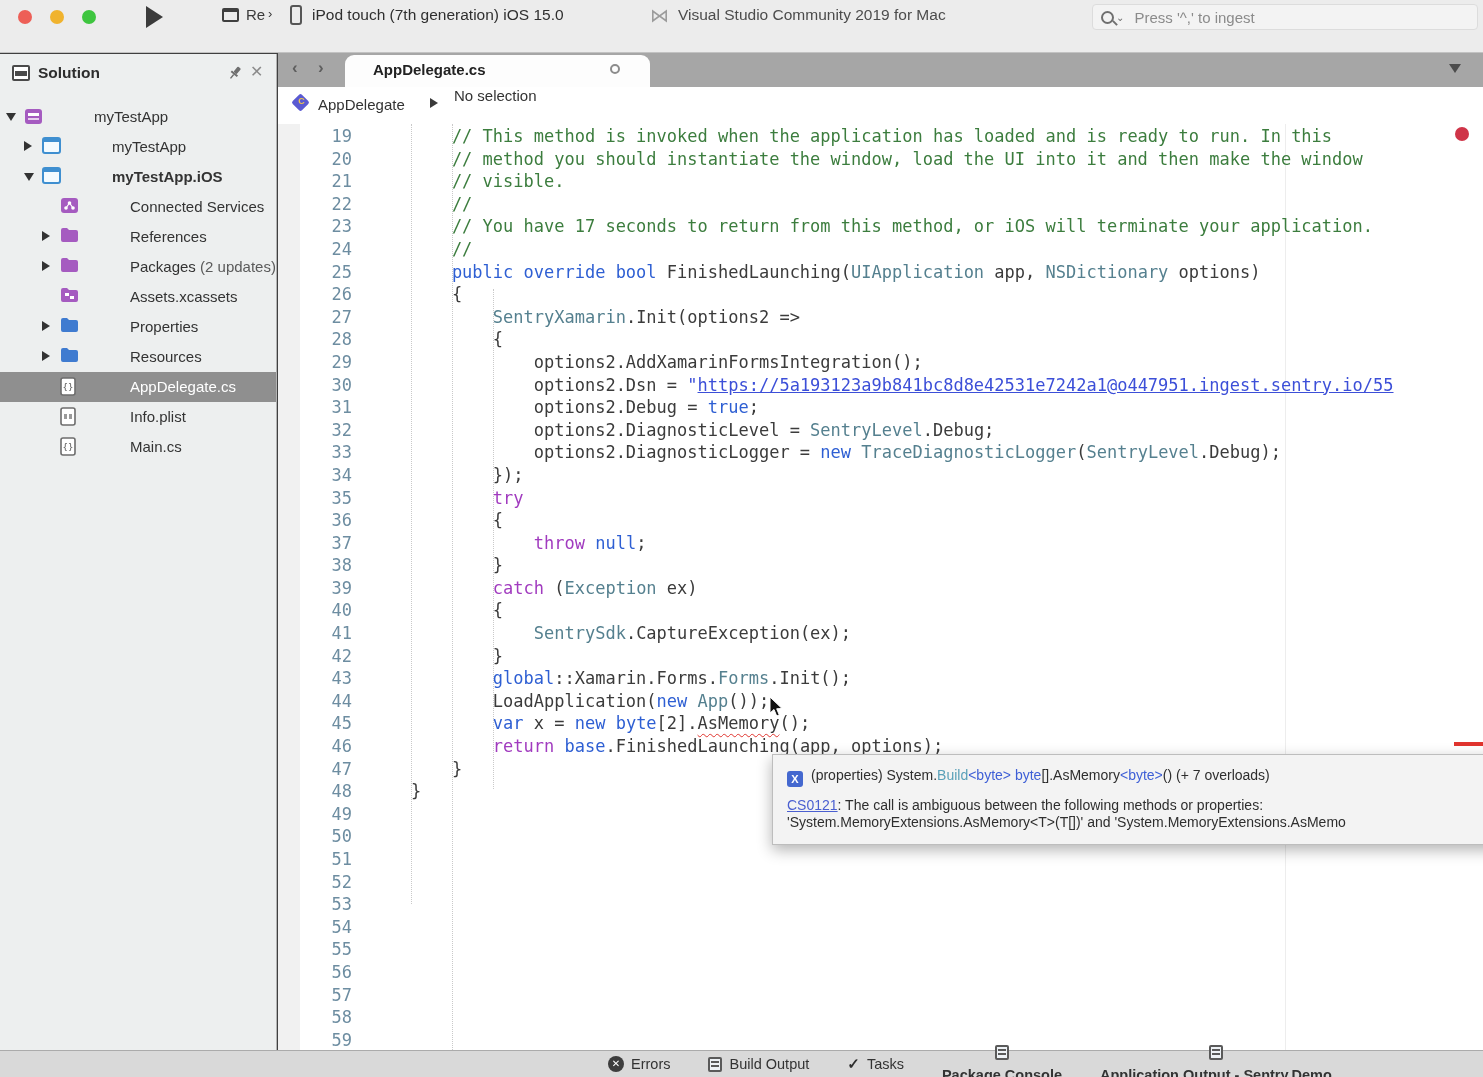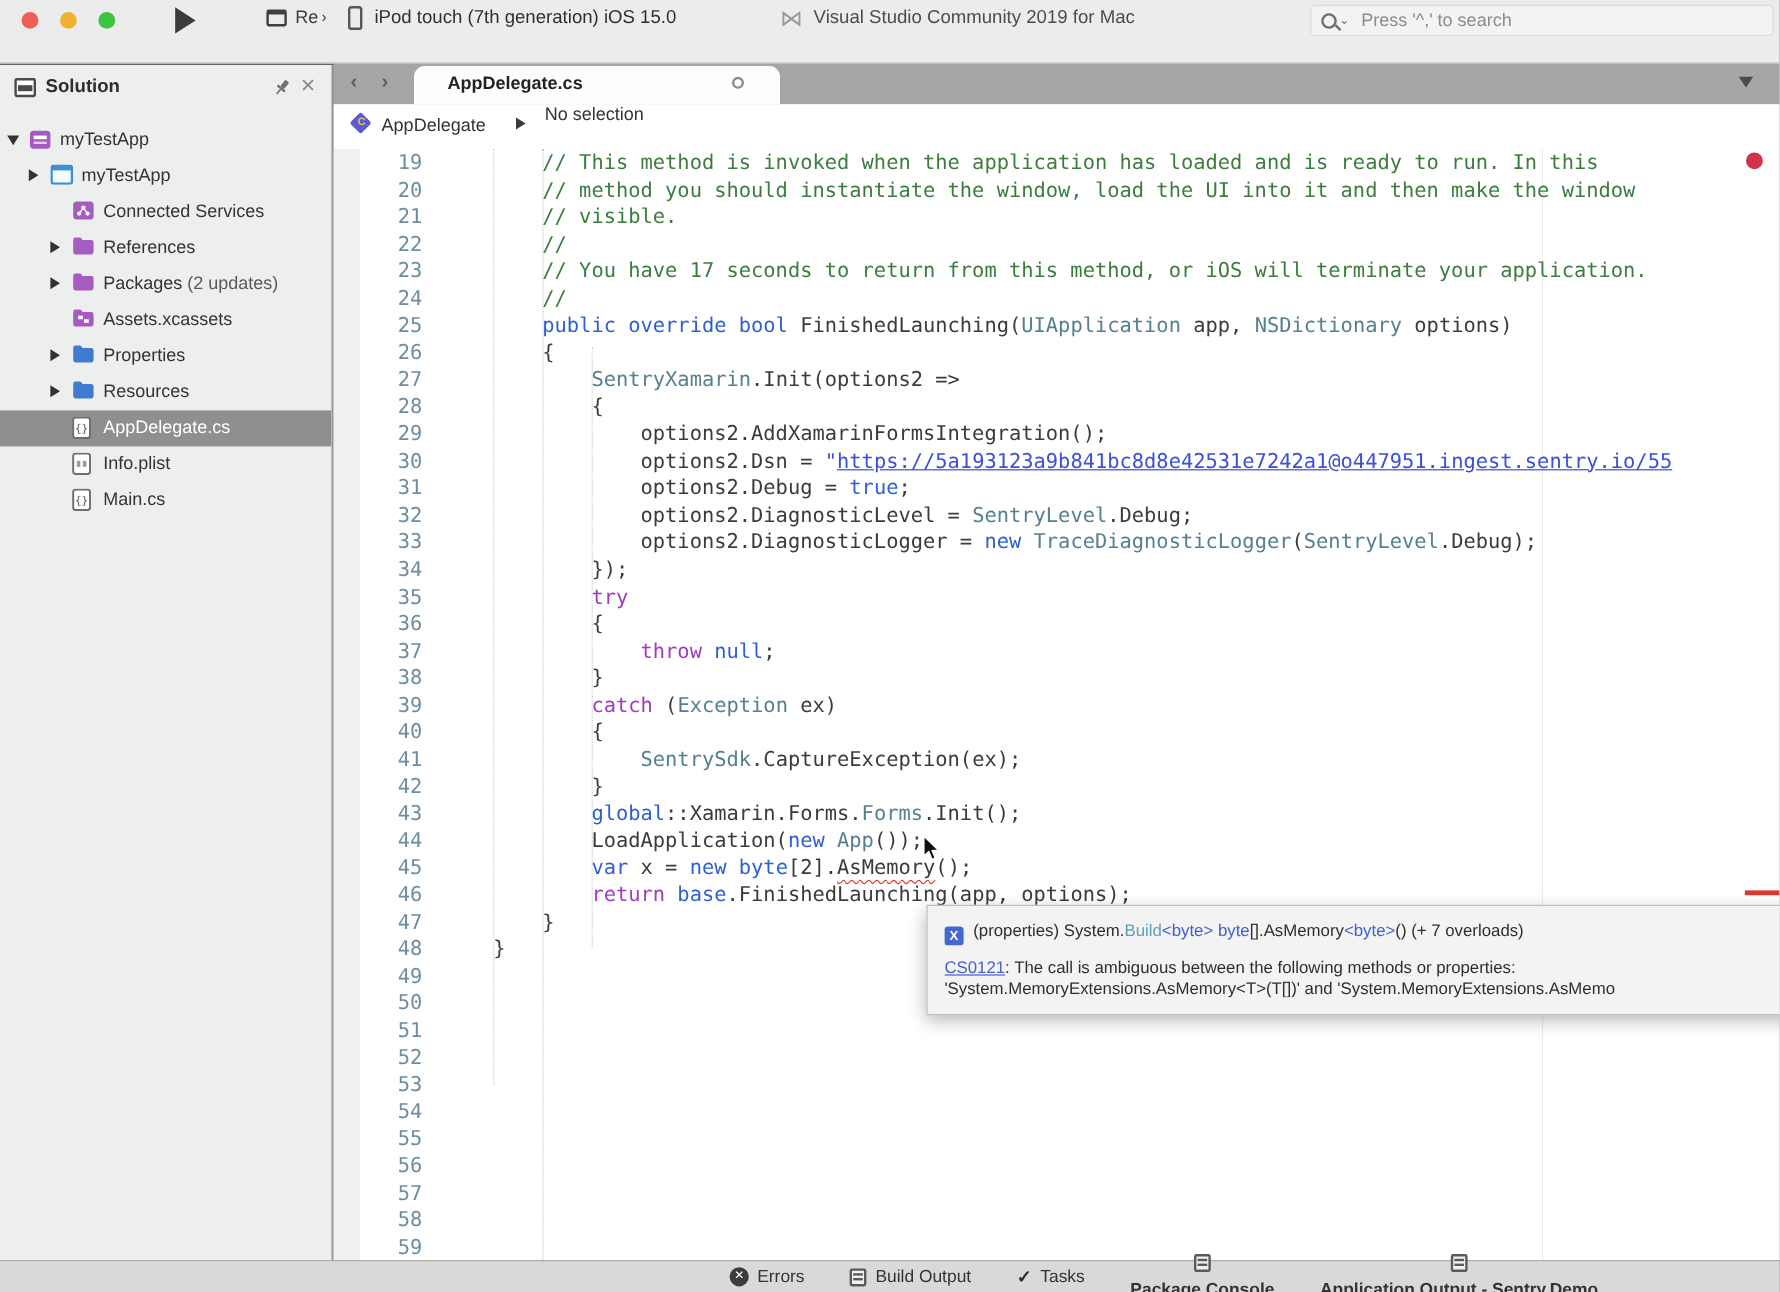--- a/index.html
+++ b/index.html
@@ -44,21 +44,21 @@
   #sb-title { position:absolute; left:38px; top:10px; font-size:15.5px; font-weight:bold; color:#2d2d2d; }
   #sb-pin { position:absolute; left:226px; top:10px; width:18px; height:18px; color:#6f6f6f; }
   #sb-close { position:absolute; left:250px; top:8px; font-size:16px; color:#8b8b8b; }
   #tree { position:absolute; left:0; top:48px; right:0; }
   .trow { position:relative; height:30px; font-size:15px; color:#333; }
   .trow.sel { background:#8f8f8f; color:#fff; }
   .trow .exp { position:absolute; top:9px; width:0; height:0; }
   .exp.down { border-top:8px solid #333; border-left:5px solid transparent; border-right:5px solid transparent; margin-top:2px; }
   .exp.right { border-left:8px solid #333; border-top:5px solid transparent; border-bottom:5px solid transparent; }
   .trow .ticon { position:absolute; top:5px; width:19px; height:19px; }
-  .trow .tlabel { position:absolute; top:6px; white-space:nowrap; }
+  .trow .tlabel { position:absolute; top:6px; white-space:nowrap;margin-left:44px; }
   .trow .tsuffix { color:#5a5a5a; }
   .ticon svg { display:block; }
 
   
   #editor { position:absolute; left:278px; top:53px; width:1205px; height:997px; background:#fff; }
   #tabstrip { position:absolute; left:0; top:0; width:1205px; height:34px; background:#a6a6a6; }
   .nav-chev { position:absolute; top:5px; font-size:17px; color:#5e5e5e; font-weight:bold; }
   #tab { position:absolute; left:67px; top:2px; width:305px; height:32px; background:#fdfdfd;
          border-radius:9px 9px 0 0; }
   #tab-title { position:absolute; left:28px; top:6px; font-size:15px; font-weight:bold; color:#222; }
@@ -141,21 +141,21 @@
     <div class="cfg-winicon"></div>
     <span id="cfg-label">Re</span>
     <span id="cfg-chev">›</span>
     <div class="phone-icon"></div>
     <span id="device-label">iPod touch (7th generation) iOS 15.0</span>
     <span id="vs-logo">⋈</span>
     <span id="app-title">Visual Studio Community 2019 for Mac</span>
     <div id="searchbox">
       <span class="mag"></span>
       <span class="chev">⌄</span>
-      <span id="search-ph">Press '^,' to search</span>
+      <span id="search-ph">Press '^,' to ingest</span>
     </div>
   </div>
 
   <div id="sidebar">
     <div id="sb-head">
       <span class="sb-head-icon"></span>
       <span id="sb-title">Solution</span>
       <span id="sb-pin">
         <svg width="18" height="18" viewBox="0 0 18 18">
             <g transform="rotate(40 9 9)" fill="#6f6f6f">
@@ -183,20 +183,30 @@
           <span class="exp right" style="left: 24px;"></span>
           <span class="ticon" style="left: 42px;">
             <svg width="19" height="17" viewBox="0 0 19 17">
               <rect x="1" y="1" width="17" height="15" rx="2" fill="#f4fbff" stroke="#3f8fd0" stroke-width="2"></rect>
               <rect x="1" y="1" width="17" height="4" fill="#3f8fd0"></rect>
             </svg>
           </span>
           <span class="tlabel" style="left: 68px;">myTestApp</span>
         </div>
         <div class="trow">
+          <span class="exp down" style="left: 24px;"></span>
+          <span class="ticon" style="left: 42px;">
+            <svg width="19" height="17" viewBox="0 0 19 17">
+              <rect x="1" y="1" width="17" height="15" rx="2" fill="#f4fbff" stroke="#3f8fd0" stroke-width="2"></rect>
+              <rect x="1" y="1" width="17" height="4" fill="#3f8fd0"></rect>
+            </svg>
+          </span>
+          <span class="tlabel" style="left: 68px; font-weight: bold;">myTestApp.iOS</span>
+        </div>
+        <div class="trow">
           <span class="ticon" style="left: 60px;">
             <svg width="19" height="17" viewBox="0 0 19 17">
               <rect x="1" y="1" width="17" height="15" rx="3" fill="#a55bc0"></rect>
               <circle cx="9.5" cy="6" r="1.8" fill="#fff"></circle>
               <circle cx="6" cy="11" r="1.8" fill="#fff"></circle>
               <circle cx="13" cy="11" r="1.8" fill="#fff"></circle>
               <path d="M9.5 6 L6 11 M9.5 6 L13 11" stroke="#fff" stroke-width="1.2"></path>
             </svg>
           </span>
           <span class="tlabel" style="left: 86px;">Connected Services</span>

